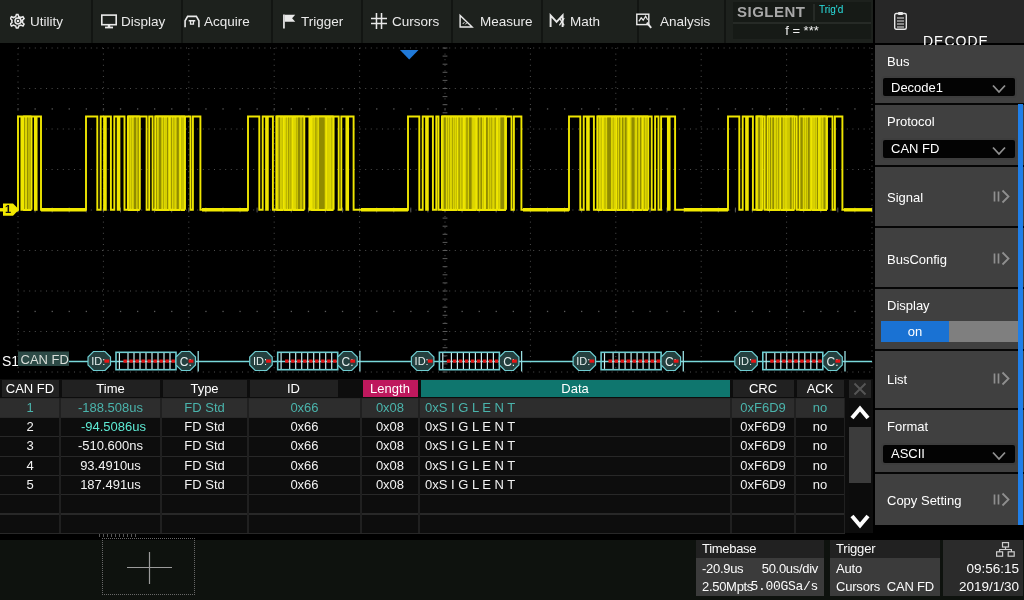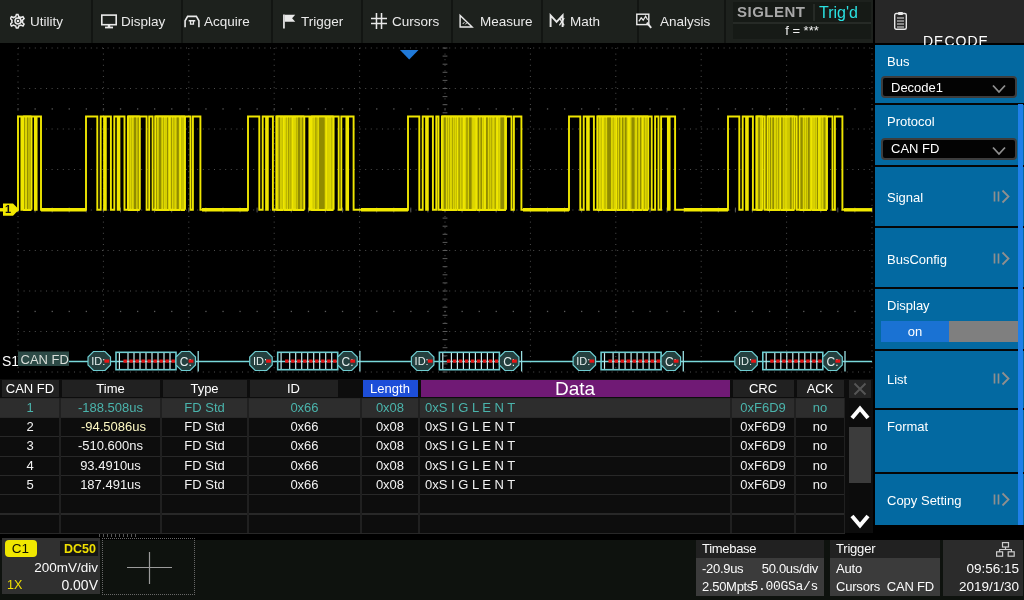--- a/index.html
+++ b/index.html
@@ -6,36 +6,36 @@
   font-family:"Liberation Sans", sans-serif; }
 #root { position:absolute; top:0; left:0; width:1024px; height:600px; }
 .abs { position:absolute; }
 
 
 #menubar { position:absolute; top:0; left:0; width:873px; height:43px; background:#1d211d; }
 .mtext { position:absolute; top:14px; color:#eaeaea; font-size:13.5px; }
 .msep { position:absolute; top:0; width:2px; height:43px; background:#121512; }
 #logobox { position:absolute; left:733px; top:2px; width:138px; height:37px; background:#161a16; }
 #siglent { position:absolute; left:4px; top:1px; width:76px; height:18px; color:#a8a8a8; font-weight:bold; font-size:15px; letter-spacing:0.5px; }
-#trigd { position:absolute; left:86px; top:2px; color:#2ae0e0; font-size:16px; }
+#trigd { position:absolute; left:86px; top:2px; color:#2ae0e0; font-size:10px; }
 #fline { position:absolute; left:0; top:21px; width:138px; text-align:center; color:#f0f0f0; font-size:13px; }
 
 
 #dechead { position:absolute; left:875px; top:0; width:149px; height:43px; background:#272727; color:#fff; }
 
 
 #wavearea { position:absolute; left:0; top:43px; width:873px; height:336px; background:#000; }
 
 
 #dtable { position:absolute; left:0; top:379px; width:873px; height:154px; background:#0d0d0d; font-size:13px; }
 .tcell { position:absolute; top:0; height:100%; display:flex; align-items:center; justify-content:center; color:#fff; overflow:hidden; }
 #tclose { position:absolute; left:849px; top:1px; width:22px; height:18px; background:#252525; }
 
 
-#sidebar { position:absolute; left:875px; top:45px; width:149px; height:495px; background:#0369a1; color:#fff; font-size:13px; }
+#sidebar { position:absolute; left:875px; top:45px; width:149px; height:495px; background:#404040; color:#fff; font-size:13px; }
 .slabel { position:absolute; left:12px; color:#fff; }
 .sdrop { position:absolute; left:6px; width:136px; height:22px; background:#030303; border:2px solid #3d3d3d; border-radius:4px; color:#fff; display:flex; align-items:center; padding-left:8px; font-size:13px; }
 .ssep { position:absolute; left:0; width:149px; height:2px; background:#060606; }
 .sarr { position:absolute; right:10px; color:#909090; }
 
 
 #botbar { position:absolute; left:0; top:540px; width:1024px; height:60px; background:#0e120e; }
 </style></head>
 <body>
 <div id="root">
@@ -725,35 +725,35 @@
 <text x="826.6" y="20.5" font-size="12" fill="#e6eeee" font-family="Liberation Sans, sans-serif">C:</text>
 <rect x="835.4" y="14.5" width="4.8" height="3.2" fill="#e81414"></rect>
 <line x1="845.0" y1="6" x2="845.0" y2="26.5" stroke="#9adfe2" stroke-width="1.3"></line>
 </svg>
 
 <div id="dtable">
 <div class="tcell" style="left:1.5px;top:1px;width:57px;height:17px;background:#212121;font-size:13px;">CAN FD</div>
 <div class="tcell" style="left:61.5px;top:1px;width:98px;height:17px;background:#212121;font-size:13px;">Time</div>
 <div class="tcell" style="left:162.5px;top:1px;width:84px;height:17px;background:#212121;font-size:13px;">Type</div>
 <div class="tcell" style="left:249.5px;top:1px;width:88px;height:17px;background:#212121;font-size:13px;">ID</div>
-<div class="tcell" style="left:362.5px;top:1px;width:55px;height:17px;background:#1d4ed8;font-size:13px;">Length</div>
-<div class="tcell" style="left:420.5px;top:1px;width:309px;height:17px;background:#701a75;font-size:19px;">Data</div>
+<div class="tcell" style="left:362.5px;top:1px;width:55px;height:17px;background:#be185d;font-size:13px;">Length</div>
+<div class="tcell" style="left:420.5px;top:1px;width:309px;height:17px;background:#0f766e;font-size:13px;">Data</div>
 <div class="tcell" style="left:732.5px;top:1px;width:61px;height:17px;background:#212121;font-size:13px;">CRC</div>
 <div class="tcell" style="left:796.5px;top:1px;width:47px;height:17px;background:#212121;font-size:13px;">ACK</div>
 <div style="position:absolute;left:0;top:19.8px;width:845px;height:17.9px;background:#2d2d2d;"></div>
 <div class="tcell" style="left:0px;top:18.6px;width:60px;height:19.3px;color:#4ab4ac;justify-content:center;font-size:13px;">1</div>
 <div class="tcell" style="left:60px;top:18.6px;width:101px;height:19.3px;color:#4ab4ac;justify-content:center;font-size:13px;">-188.508us</div>
 <div class="tcell" style="left:161px;top:18.6px;width:87px;height:19.3px;color:#4ab4ac;justify-content:center;font-size:13px;">FD Std</div>
 <div class="tcell" style="left:248px;top:18.6px;width:113px;height:19.3px;color:#4ab4ac;justify-content:center;font-size:13px;">0x66</div>
 <div class="tcell" style="left:361px;top:18.6px;width:58px;height:19.3px;color:#4ab4ac;justify-content:center;font-size:13px;">0x08</div>
 <div class="tcell" style="left:419px;top:18.6px;width:312px;height:19.3px;color:#4ab4ac;justify-content:flex-start;padding-left:6px;font-size:13px;">0xS I G L E N T</div>
 <div class="tcell" style="left:731px;top:18.6px;width:64px;height:19.3px;color:#4ab4ac;justify-content:center;font-size:13px;">0xF6D9</div>
 <div class="tcell" style="left:795px;top:18.6px;width:50px;height:19.3px;color:#4ab4ac;justify-content:center;font-size:13px;">no</div>
 <div class="tcell" style="left:0px;top:37.9px;width:60px;height:19.3px;color:#f2f2f2;justify-content:center;font-size:13px;">2</div>
-<div class="tcell" style="left:60px;top:37.9px;width:101px;height:19.3px;color:#fef9c3;justify-content:center;font-size:13px;padding-left:6px;">-94.5086us</div>
+<div class="tcell" style="left:60px;top:37.9px;width:101px;height:19.3px;color:#5eead4;justify-content:center;font-size:13px;padding-left:6px;">-94.5086us</div>
 <div class="tcell" style="left:161px;top:37.9px;width:87px;height:19.3px;color:#f2f2f2;justify-content:center;font-size:13px;">FD Std</div>
 <div class="tcell" style="left:248px;top:37.9px;width:113px;height:19.3px;color:#f2f2f2;justify-content:center;font-size:13px;">0x66</div>
 <div class="tcell" style="left:361px;top:37.9px;width:58px;height:19.3px;color:#f2f2f2;justify-content:center;font-size:13px;">0x08</div>
 <div class="tcell" style="left:419px;top:37.9px;width:312px;height:19.3px;color:#f2f2f2;justify-content:flex-start;padding-left:6px;font-size:13px;">0xS I G L E N T</div>
 <div class="tcell" style="left:731px;top:37.9px;width:64px;height:19.3px;color:#f2f2f2;justify-content:center;font-size:13px;">0xF6D9</div>
 <div class="tcell" style="left:795px;top:37.9px;width:50px;height:19.3px;color:#f2f2f2;justify-content:center;font-size:13px;">no</div>
 <div class="tcell" style="left:0px;top:57.2px;width:60px;height:19.3px;color:#f2f2f2;justify-content:center;font-size:13px;">3</div>
 <div class="tcell" style="left:60px;top:57.2px;width:101px;height:19.3px;color:#f2f2f2;justify-content:center;font-size:13px;">-510.600ns</div>
 <div class="tcell" style="left:161px;top:57.2px;width:87px;height:19.3px;color:#f2f2f2;justify-content:center;font-size:13px;">FD Std</div>
 <div class="tcell" style="left:248px;top:57.2px;width:113px;height:19.3px;color:#f2f2f2;justify-content:center;font-size:13px;">0x66</div>
@@ -844,43 +844,41 @@
   <div class="ssep" style="top:304px;"></div>
 
   <div class="slabel" style="top:327px;">List</div>
   <svg class="sarr abs" style="right:11px;top:326px;" width="20" height="15">
         <path d="M1.5 2.5v10M5.5 2.5v10" stroke="#8f8f8f" stroke-width="1.7" fill="none"></path>
         <path d="M9.5 1.5 L15.5 7.5 L9.5 13.5" fill="none" stroke="#8f8f8f" stroke-width="1.8"></path>
       </svg>
   <div class="ssep" style="top:363px;"></div>
 
   <div class="slabel" style="top:374px;">Format</div>
+  <div class="sdrop" style="top:397.5px;">ASCII
+    <svg style="position:absolute;right:8px;top:6px;" width="16" height="10">
+          <path d="M2 1.5 L8 8 L14 1.5" fill="none" stroke="#8f8f8f" stroke-width="1.8"></path>
+        </svg>
+  </div>
   <div class="ssep" style="top:427px;"></div>
 
   <div class="slabel" style="top:448px;">Copy Setting</div>
   <svg class="sarr abs" style="right:11px;top:447px;" width="20" height="15">
         <path d="M1.5 2.5v10M5.5 2.5v10" stroke="#8f8f8f" stroke-width="1.7" fill="none"></path>
         <path d="M9.5 1.5 L15.5 7.5 L9.5 13.5" fill="none" stroke="#8f8f8f" stroke-width="1.8"></path>
       </svg>
 
   <div style="position:absolute;left:0;top:480px;width:149px;height:15px;background:#000;"></div>
   <div style="position:absolute;left:143px;top:59px;width:5px;height:421px;background:#1f7fe8;"></div>
 </div>
 
 <div class="abs" style="left:99px;top:534px;width:38px;height:3px;background:repeating-linear-gradient(90deg,#555 0 1.5px,transparent 1.5px 4px);"></div>
 
 <div id="botbar"></div>
 
-<div class="abs" style="left:2px;top:538px;width:98px;height:56px;background:#303030;">
-  <div class="abs" style="left:2.5px;top:2px;width:32px;height:16.5px;background:#f0e700;border-radius:4px;color:#101000;font-size:13.5px;display:flex;align-items:center;justify-content:center;">C1</div>
-  <div class="abs" style="left:58px;top:3px;width:38px;height:15px;background:#161616;color:#f0e000;font-size:12.5px;font-weight:bold;display:flex;align-items:center;justify-content:flex-end;padding-right:2px;">DC50</div>
-  <div class="abs" style="left:0;top:22px;width:96px;text-align:right;color:#fafafa;font-size:13.5px;">200mV/div</div>
-  <div class="abs" style="left:5px;top:40px;color:#f0e000;font-size:12.5px;">1X</div>
-  <div class="abs" style="left:0;top:39px;width:96px;text-align:right;color:#fafafa;font-size:14px;">0.00V</div>
-</div>
 
 <div class="abs" style="left:102px;top:538px;width:93px;height:57px;border:1.5px dotted #686868;">
   <svg width="93" height="57">
         <path d="M24 28.5 H69 M46.5 13 V45" stroke="#9b9b9b" stroke-width="1.2"></path>
       </svg>
 </div>
 
 <div class="abs" style="left:696px;top:540px;width:128px;height:55.5px;background:#3b3b3b;font-size:13px;letter-spacing:-0.3px;color:#fbfbfb;">
   <div class="abs" style="left:0;top:0;width:128px;height:18px;background:#212121;">
         <span style="position:absolute;left:6px;top:1px;">Timebase</span>

